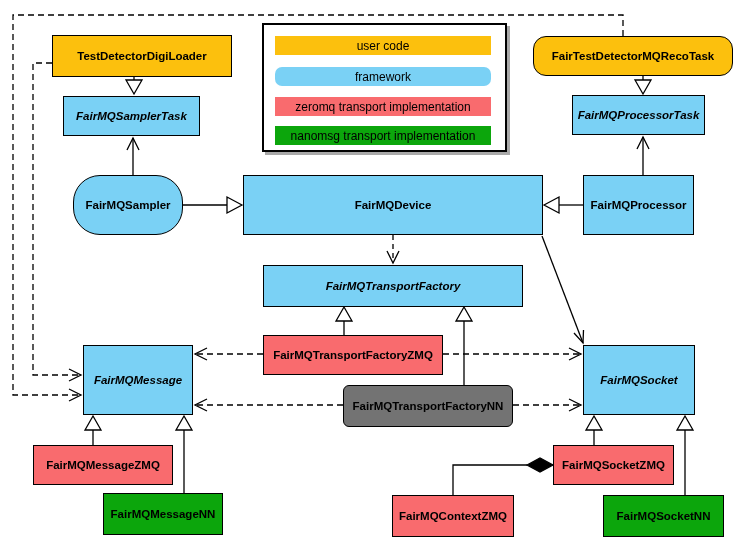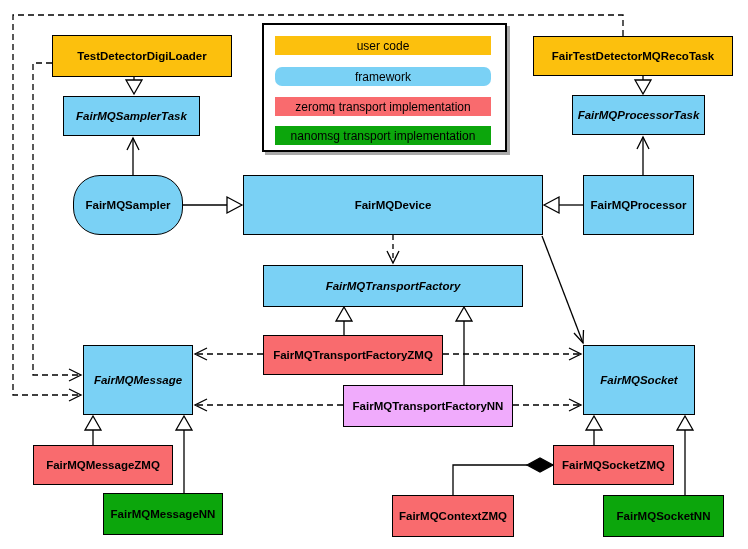--- a/index.html
+++ b/index.html
@@ -16,21 +16,21 @@
     border:1.5px solid #000;
     box-sizing:border-box;
     display:flex;align-items:center;justify-content:center;
     font-weight:bold;font-size:11.5px;color:#000;
     text-align:center;white-space:nowrap;
     z-index:2;
   }
   .abstract{font-style:italic;}
   
   #n-digiloader{left:52px;top:35px;width:180px;height:42px;}
-  #n-recotask{left:533px;top:36px;width:200px;height:40px;}
+  #n-recotask{left:533px;top:36px;width:200px;height:40px;border-radius:13px;}
   #n-samplertask{left:63px;top:96px;width:137px;height:40px;}
   #n-processortask{left:572px;top:95px;width:133px;height:40px;}
   #n-sampler{left:73px;top:175px;width:110px;height:60px;border-radius:27px;}
   #n-device{left:243px;top:175px;width:300px;height:60px;}
   #n-processor{left:583px;top:175px;width:111px;height:60px;}
   #n-factory{left:263px;top:265px;width:260px;height:42px;}
   #n-factoryzmq{left:263px;top:335px;width:180px;height:40px;}
   #n-factorynn{left:343px;top:385px;width:170px;height:42px;}
   #n-message{left:83px;top:345px;width:110px;height:70px;}
   #n-socket{left:583px;top:345px;width:112px;height:70px;}
@@ -177,21 +177,21 @@
 
   <div class="node" id="n-digiloader" style="background-color: rgb(252, 192, 13);">TestDetectorDigiLoader</div>
   <div class="node" id="n-recotask" style="background-color: rgb(252, 192, 13);">FairTestDetectorMQRecoTask</div>
   <div class="node abstract" id="n-samplertask" style="background-color: rgb(122, 209, 245);">FairMQSamplerTask</div>
   <div class="node abstract" id="n-processortask" style="background-color: rgb(122, 209, 245);">FairMQProcessorTask</div>
   <div class="node" id="n-sampler" style="background-color: rgb(122, 209, 245);">FairMQSampler</div>
   <div class="node" id="n-device" style="background-color: rgb(122, 209, 245);">FairMQDevice</div>
   <div class="node" id="n-processor" style="background-color: rgb(122, 209, 245);">FairMQProcessor</div>
   <div class="node abstract" id="n-factory" style="background-color: rgb(122, 209, 245);">FairMQTransportFactory</div>
   <div class="node" id="n-factoryzmq" style="background-color: rgb(249, 107, 110);">FairMQTransportFactoryZMQ</div>
-  <div class="node" id="n-factorynn" style="background-color: #f0abfc;">FairMQTransportFactoryNN</div>
+  <div class="node" id="n-factorynn" style="background-color: #737373; border-radius: 6px;">FairMQTransportFactoryNN</div>
   <div class="node abstract" id="n-message" style="background-color: rgb(122, 209, 245);">FairMQMessage</div>
   <div class="node abstract" id="n-socket" style="background-color: rgb(122, 209, 245);">FairMQSocket</div>
   <div class="node" id="n-messagezmq" style="background-color: rgb(249, 107, 110);">FairMQMessageZMQ</div>
   <div class="node" id="n-messagenn" style="background-color: rgb(12, 166, 12);">FairMQMessageNN</div>
   <div class="node" id="n-socketzmq" style="background-color: rgb(249, 107, 110);">FairMQSocketZMQ</div>
   <div class="node" id="n-socketnn" style="background-color: rgb(12, 166, 12);">FairMQSocketNN</div>
   <div class="node" id="n-contextzmq" style="background-color: rgb(249, 107, 110);">FairMQContextZMQ</div>
 
 </div>
 

